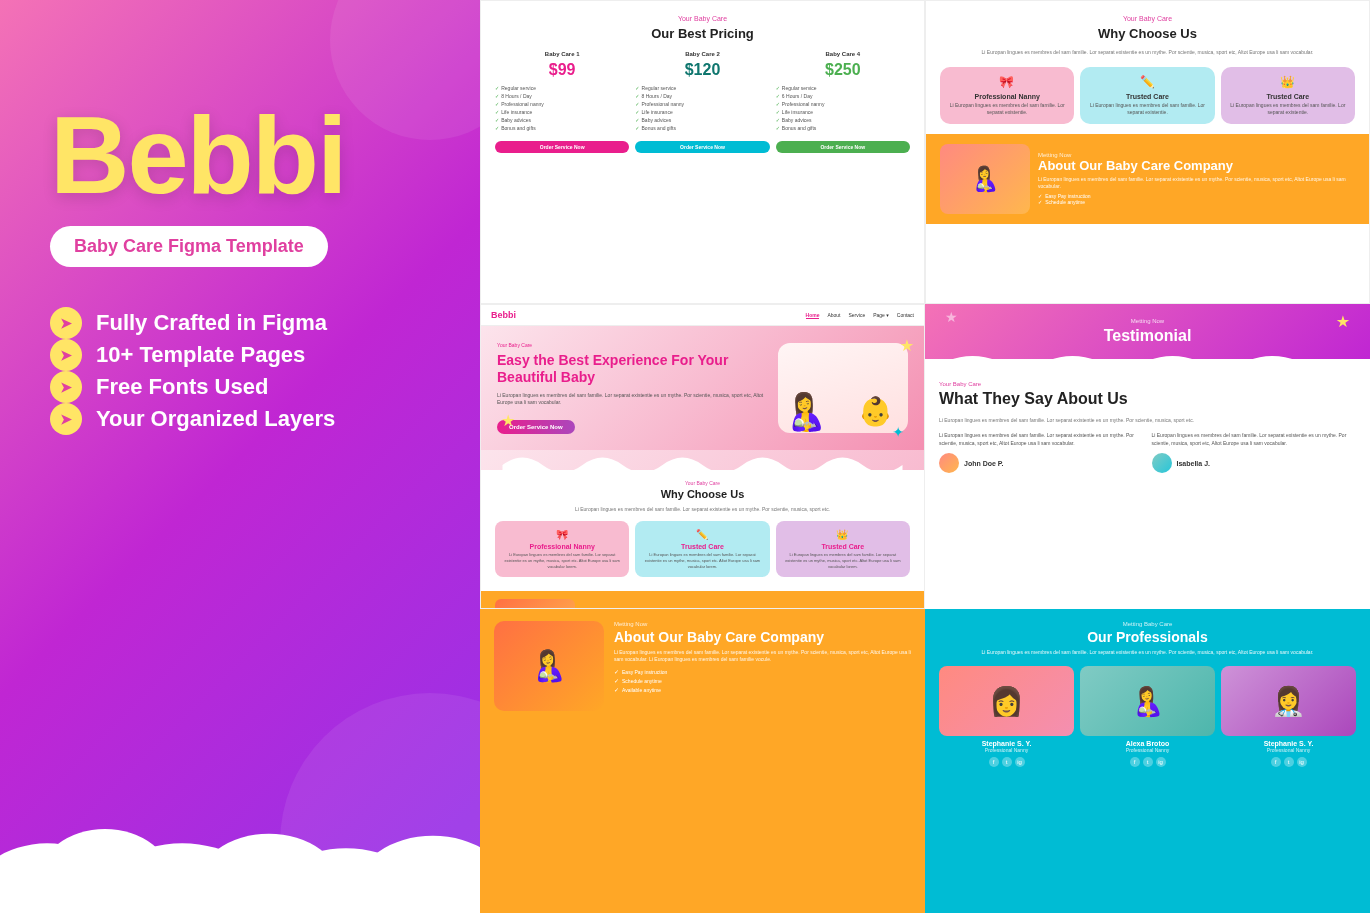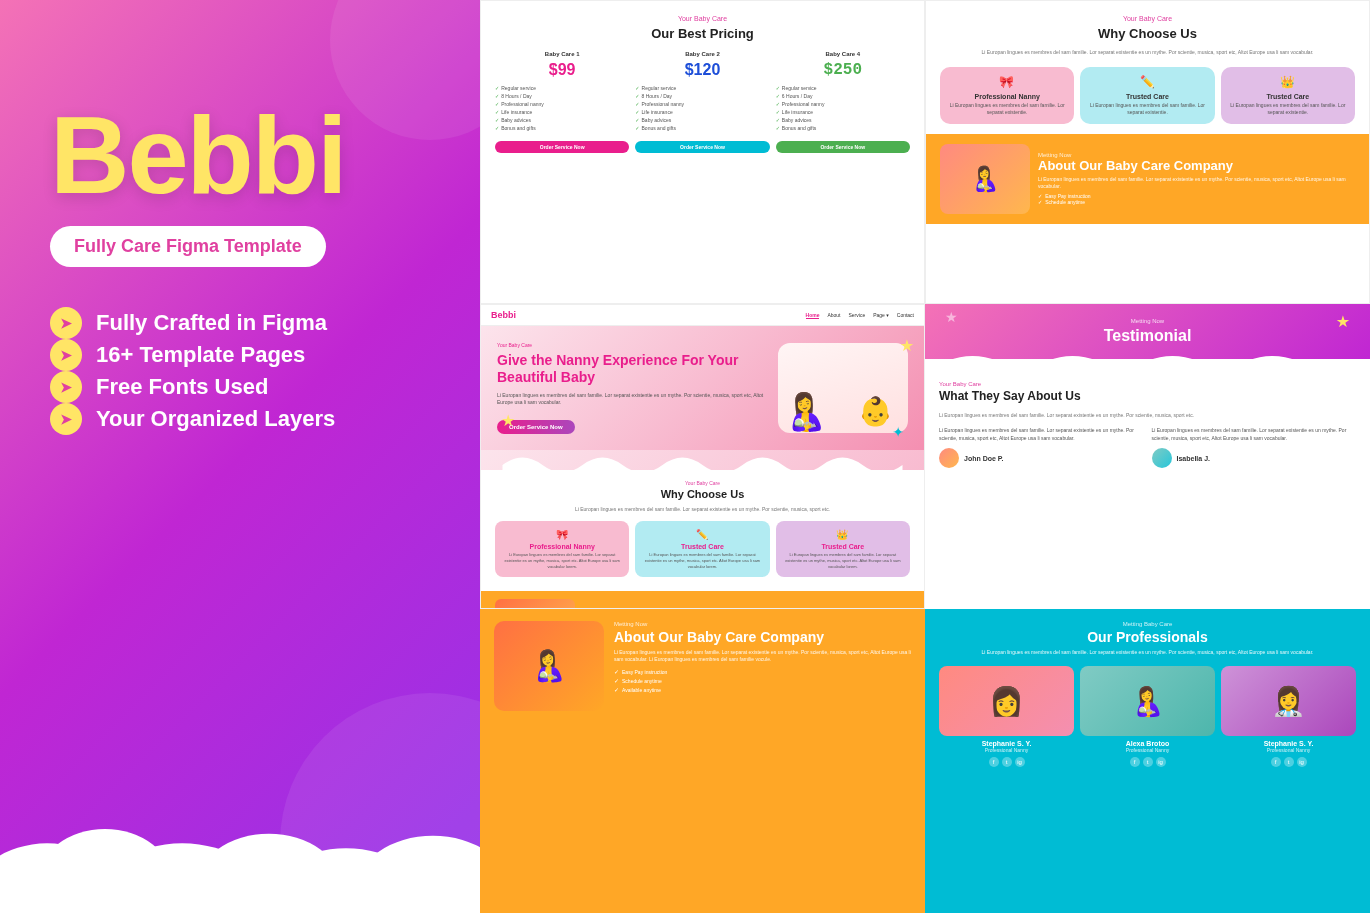--- a/index.html
+++ b/index.html
@@ -141,23 +141,23 @@
       margin-bottom: 4px;
     }
 
     .pricing-col .price {
       font-size: 16px;
       font-weight: 900;
       margin-bottom: 6px;
     }
 
     .p1 .price { color: #e91e8c; }
-    .p2 .price { color: #1d4ed8; }
+    .p2 .price { color: #0f766e; }
     .p3 .price { color: #ab47bc; }
-    .p4 .price { color: #4caf50; font-family: Liberation Mono, monospace; }
+    .p4 .price { color: #4caf50; }
 
     .pricing-feature {
       font-size: 5px;
       color: #555;
       display: flex;
       align-items: center;
       gap: 2px;
       margin-bottom: 2px;
     }
 
@@ -488,21 +488,21 @@
     }
 
     .test-top .tl { font-size: 6px; color: rgba(255,255,255,0.8); margin-bottom: 3px; }
     .test-top .tt { font-size: 16px; font-weight: 800; color: white; }
 
     .test-bottom {
       padding: 14px;
     }
 
     .test-what {
-      font-size: 12px;
+      font-size: 16px;
       font-weight: 800;
       color: #222;
       margin-bottom: 8px;
       line-height: 1.2;
     }
 
     .test-desc {
       font-size: 5px;
       color: #777;
       line-height: 1.5;
@@ -650,31 +650,31 @@
 <body>
 
 <div class="left-panel">
 
   <div class="circle-decor" style="width:300px;height:300px;bottom:-80px;right:-100px;"></div>
   <div class="circle-decor" style="width:200px;height:200px;top:-60px;right:-50px;"></div>
 
   <div class="brand-title">Bebbi</div>
 
   <div class="subtitle-pill">
-    <span>Fully Care Figma Template</span>
+    <span>Baby Care Figma Template</span>
   </div>
 
   <ul class="features-list">
     <li>
       <div class="feature-icon"></div>
       <span>Fully Crafted in Figma</span>
     </li>
     <li>
       <div class="feature-icon"></div>
-      <span>16+ Template Pages</span>
+      <span>10+ Template Pages</span>
     </li>
     <li>
       <div class="feature-icon"></div>
       <span>Free Fonts Used</span>
     </li>
     <li>
       <div class="feature-icon"></div>
       <span>Your Organized Layers</span>
     </li>
   </ul>
@@ -785,21 +785,21 @@
         <span>About</span>
         <span>Service</span>
         <span>Page ▾</span>
         <span>Contact</span>
       </div>
     </div>
 
     <div class="wp-hero">
       <div class="wp-hero-text">
         <div class="hero-label">Your Baby Care</div>
-        <h2>Give the Nanny Experience For Your Beautiful Baby</h2>
+        <h2>Easy the Best Experience For Your Beautiful Baby</h2>
         <div class="hero-desc">Li Europan lingues es membres del sam familie. Lor separat existentie es un mythe. Por scientie, musica, sport etc, Altot Europe usa li sam vocabular.</div>
         <button class="hero-btn">Order Service Now</button>
       </div>
       <div class="hero-person"></div>
 
       <span class="decor-star" style="top:10px;right:10px;">★</span>
       <span class="decor-star" style="bottom:20px;left:20px;">★</span>
       <span style="position:absolute;bottom:10px;right:20px;font-size:14px;color:#00BCD4;">✦</span>
     </div>
 

